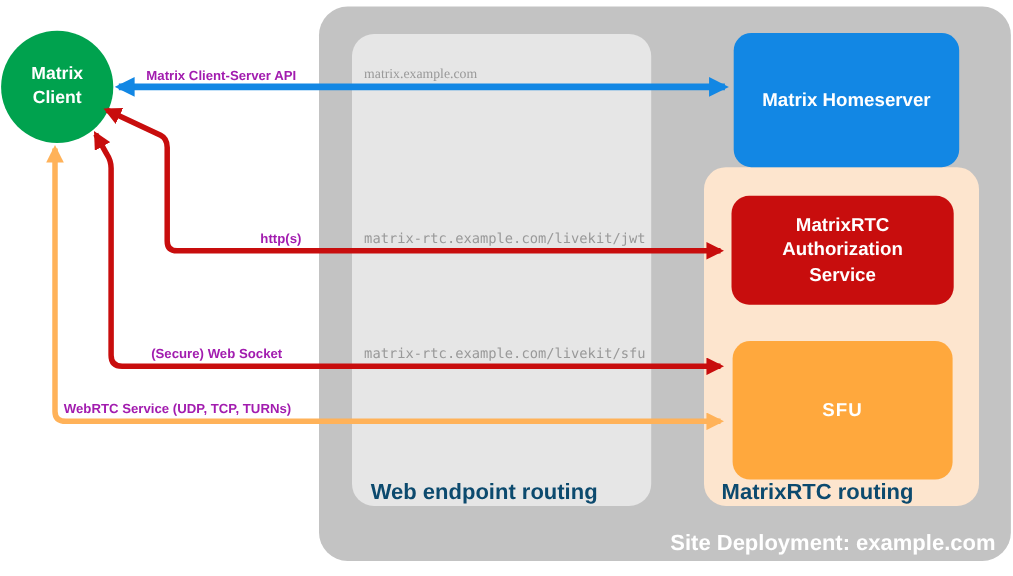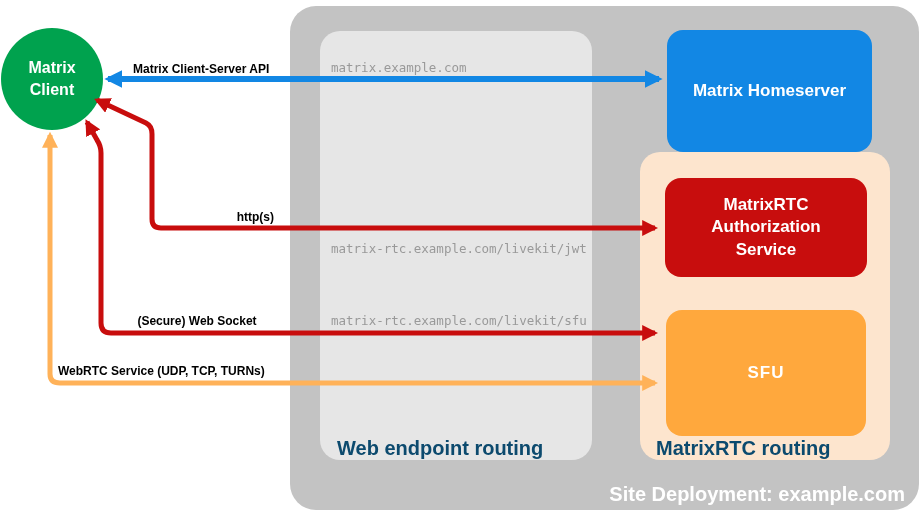--- a/index.html
+++ b/index.html
@@ -22,26 +22,26 @@
                      font-size:16px; line-height:1.35; padding:0 14px; }
 
   
   .section-label { color:#0c4a6e; font-weight:bold; font-size:20px; z-index:5; }
   .label-routing { left:337px; top:437px; }
   .label-backend { left:656px; top:437px; }
   .caption-site  { right:16px; top:483px; color:#ffffff; font-weight:bold; font-size:20px; z-index:5; }
 
   
   .url { font-family:"DejaVu Sans Mono", monospace; font-size:12.5px; color:#999999; z-index:5; white-space:nowrap; }
-  .url-hs  { left:331px; top:60px;  }
-  .url-jwt { left:331px; top:209px;margin-top:32px; }
+  .url-hs  { left:331px; top:60px;font-family:Liberation Serif, serif;  }
+  .url-jwt { left:331px; top:209px; }
   .url-sfu { left:331px; top:313px; }
 
   
-  .edge-label { font-size:12px; font-weight:bold; color:#000000; z-index:5; white-space:nowrap; }
+  .edge-label { font-size:12px; font-weight:bold; color:#a21caf; z-index:5; white-space:nowrap; }
   .elabel-api    { left:133px; top:62px; }
   .elabel-http   { left:150px; top:210px; width:124px; text-align:right; }
   .elabel-ws     { left:120px; top:314px; width:154px; text-align:center; }
   .elabel-webrtc { left:58px;  top:364px; }
 
   
   .arrows { left:0; top:0; width:921px; height:524px; z-index:4; pointer-events:none; }
 </style>
 </head>
 <body>

